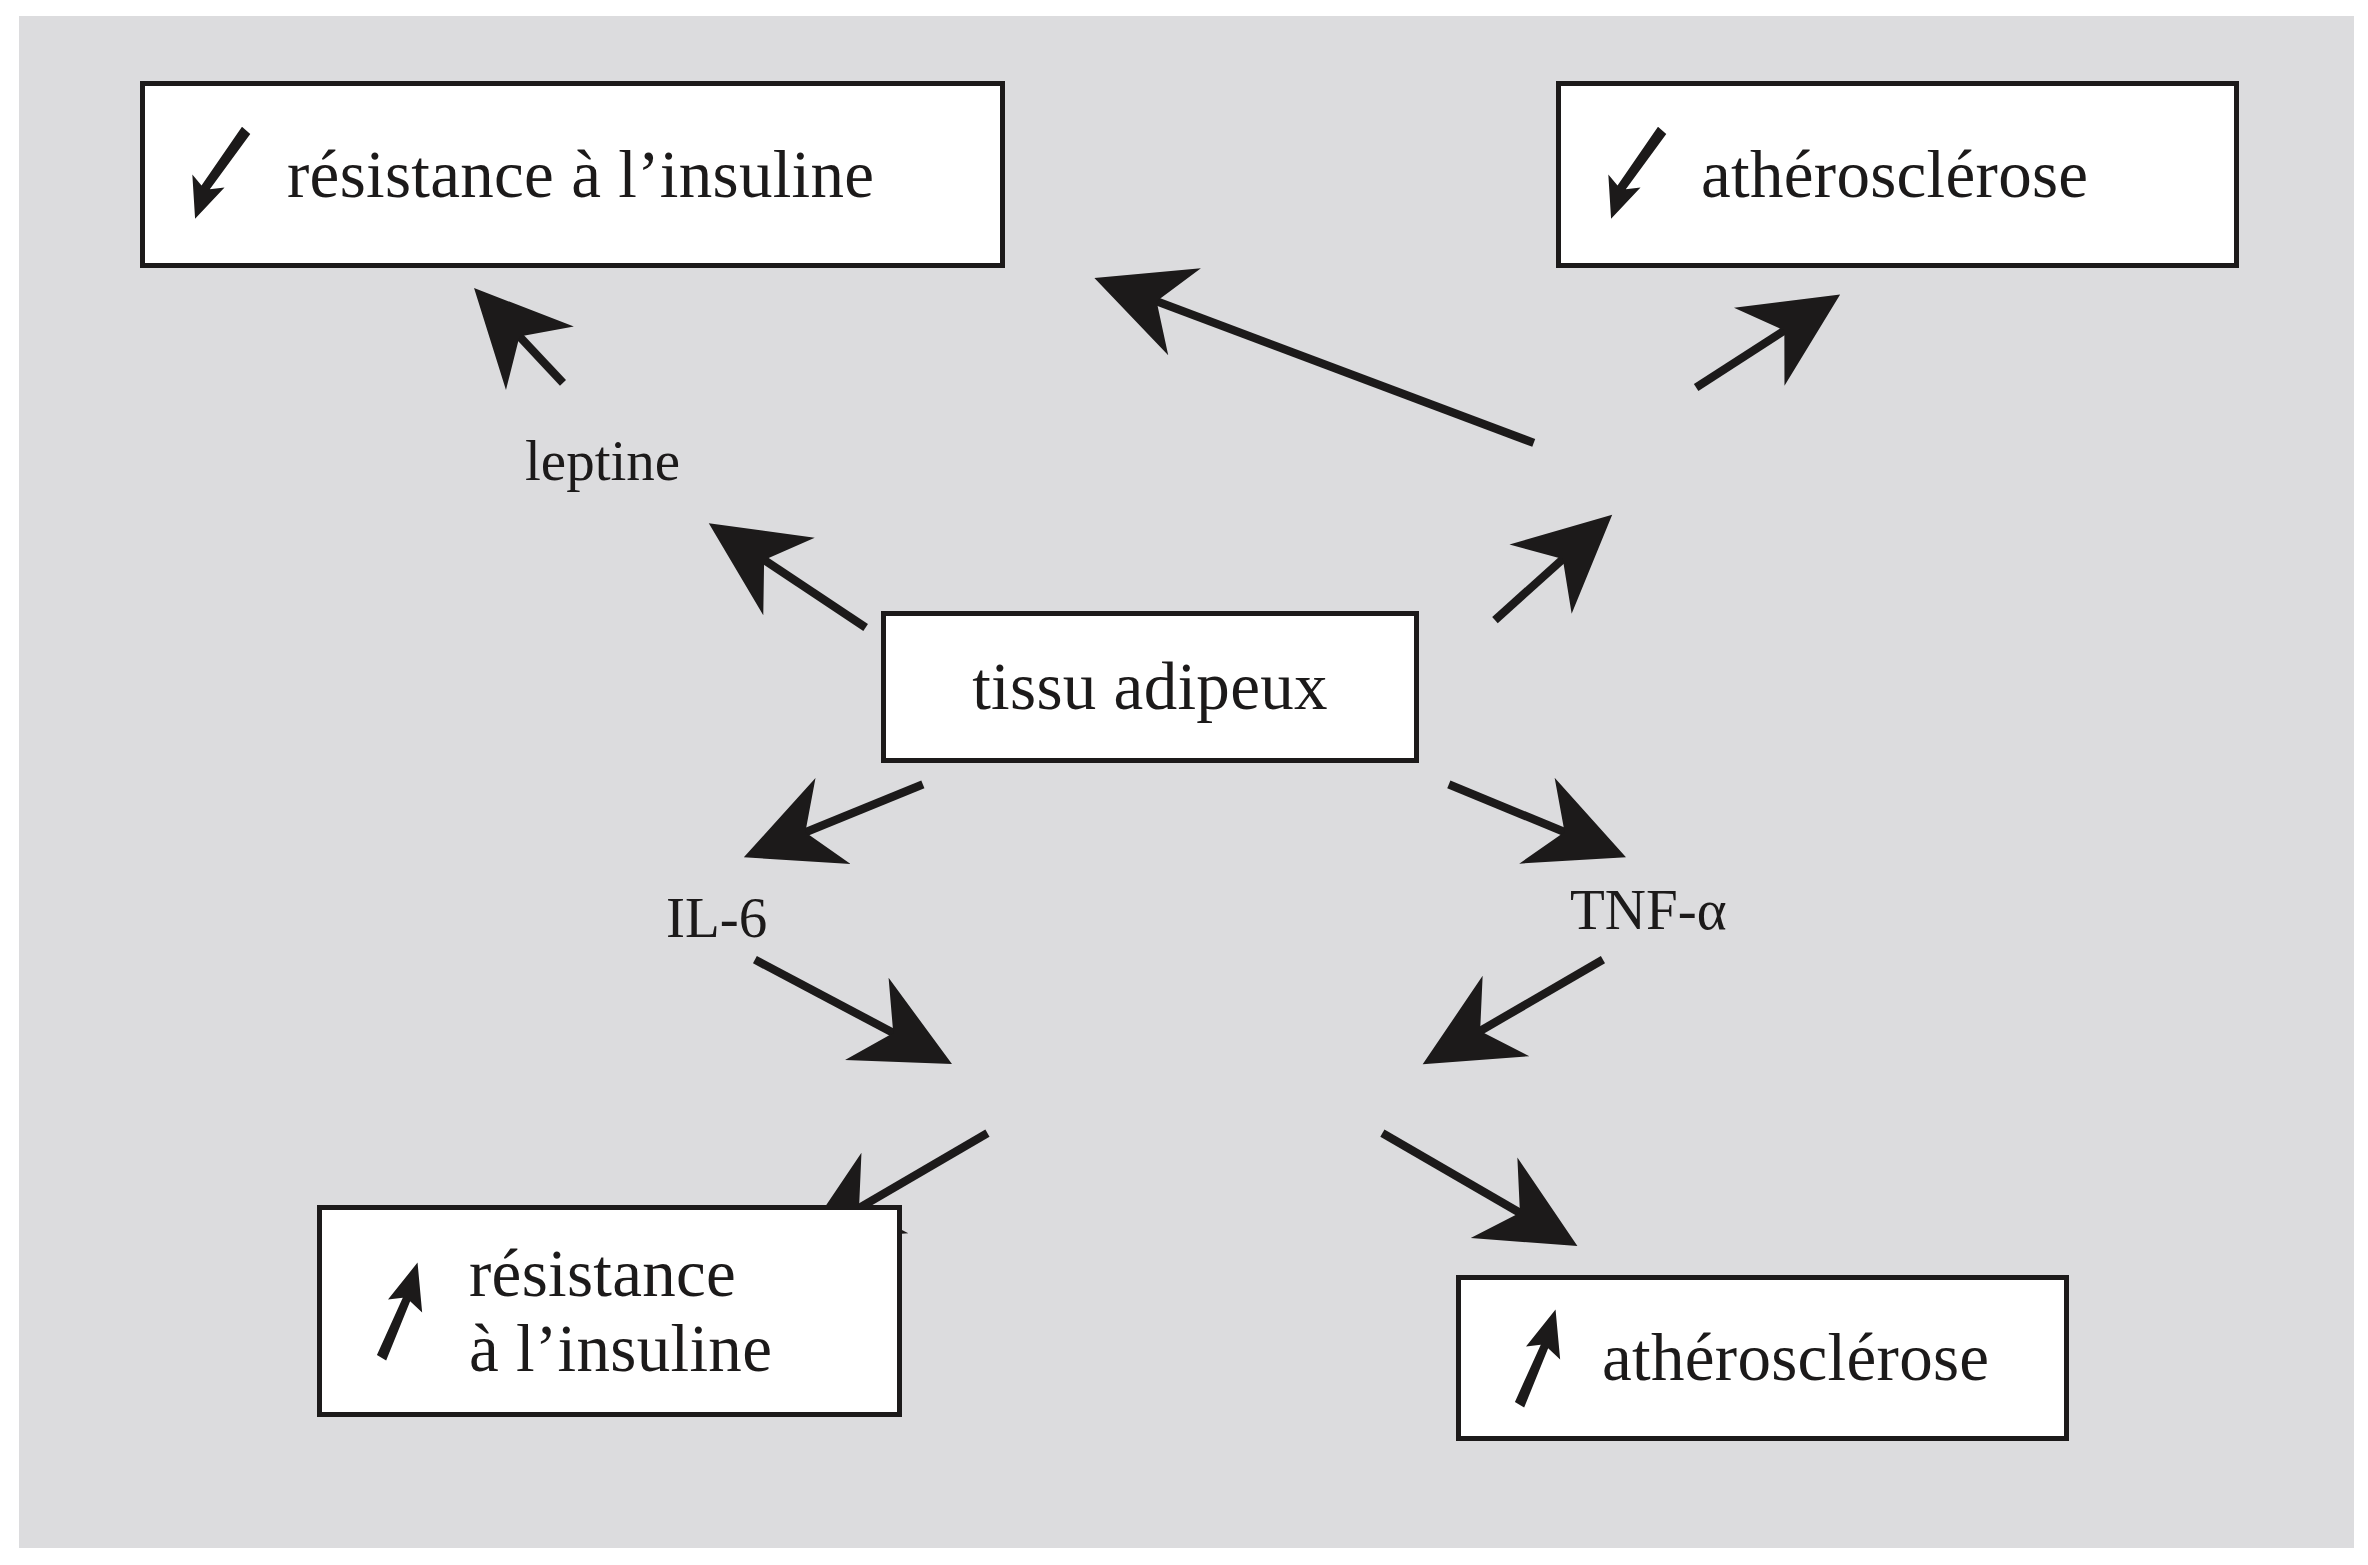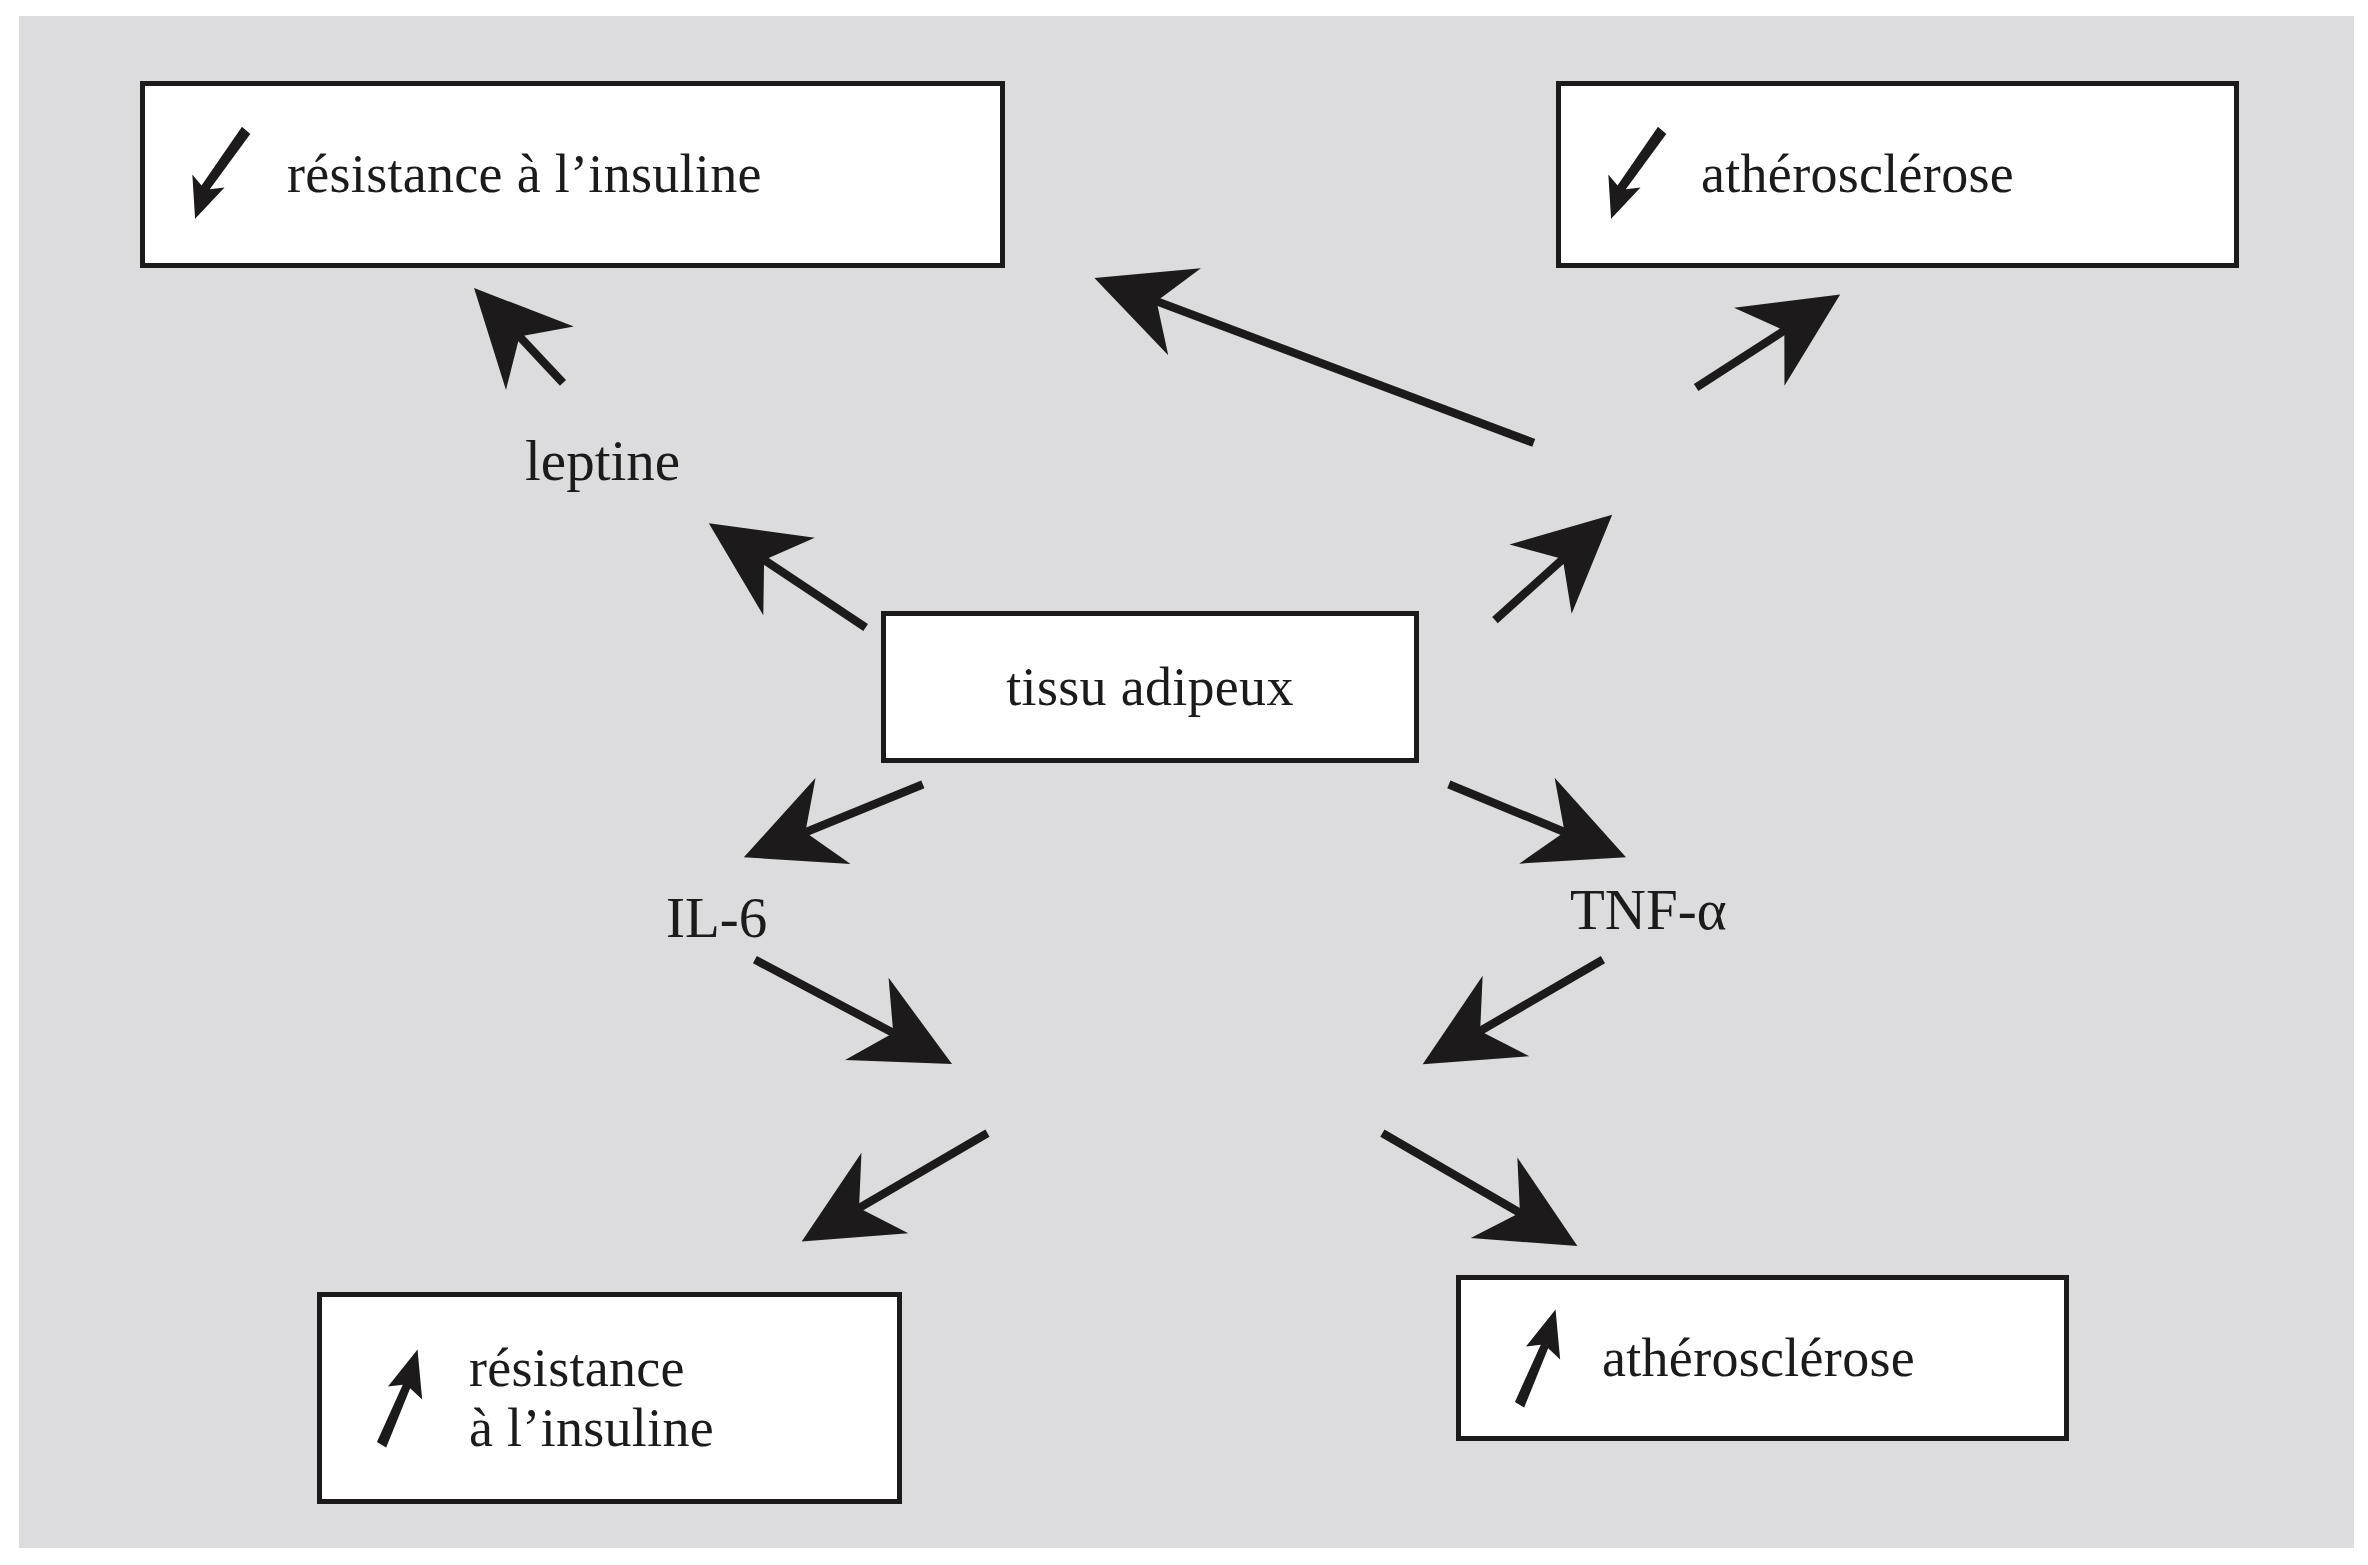--- a/index.html
+++ b/index.html
@@ -48,21 +48,21 @@
   .node-box .box-inner {
     display: flex;
     align-items: center;
     width: 100%;
   }
   .trend-icon {
     flex: 0 0 auto;
     display: block;
   }
   .box-label {
-    font-size: 54px;
+    font-size: 67px;
     line-height: 1.12;
     white-space: pre-line;
     letter-spacing: 0.3px;
   }
   .plain-label {
     position: absolute;
     color: #1c1a1a;
     font-size: 57px;
     line-height: 1;
     white-space: nowrap;
@@ -82,21 +82,21 @@
   #box-decrease-atherosclerosis .box-label { margin-left: 31px; }
 
   #box-adipose-tissue {
     left: 881px; top: 611px; width: 538px; height: 152px;
     justify-content: center;
   }
   #box-adipose-tissue .box-inner { justify-content: center; }
   #box-adipose-tissue .box-label { margin-left: 0; }
 
   #box-increase-insulin-resistance {
-    left: 317px; top: 1292px; width: 585px; height: 212px;
+    left: 317px; top: 1205px; width: 585px; height: 212px;
   }
   #box-increase-insulin-resistance .box-inner { padding-left: 42px; }
   #box-increase-insulin-resistance .box-label { margin-left: 33px; }
 
   #box-increase-atherosclerosis {
     left: 1456px; top: 1275px; width: 613px; height: 166px;
   }
   #box-increase-atherosclerosis .box-inner { padding-left: 41px; }
   #box-increase-atherosclerosis .box-label { margin-left: 28px; }
 

